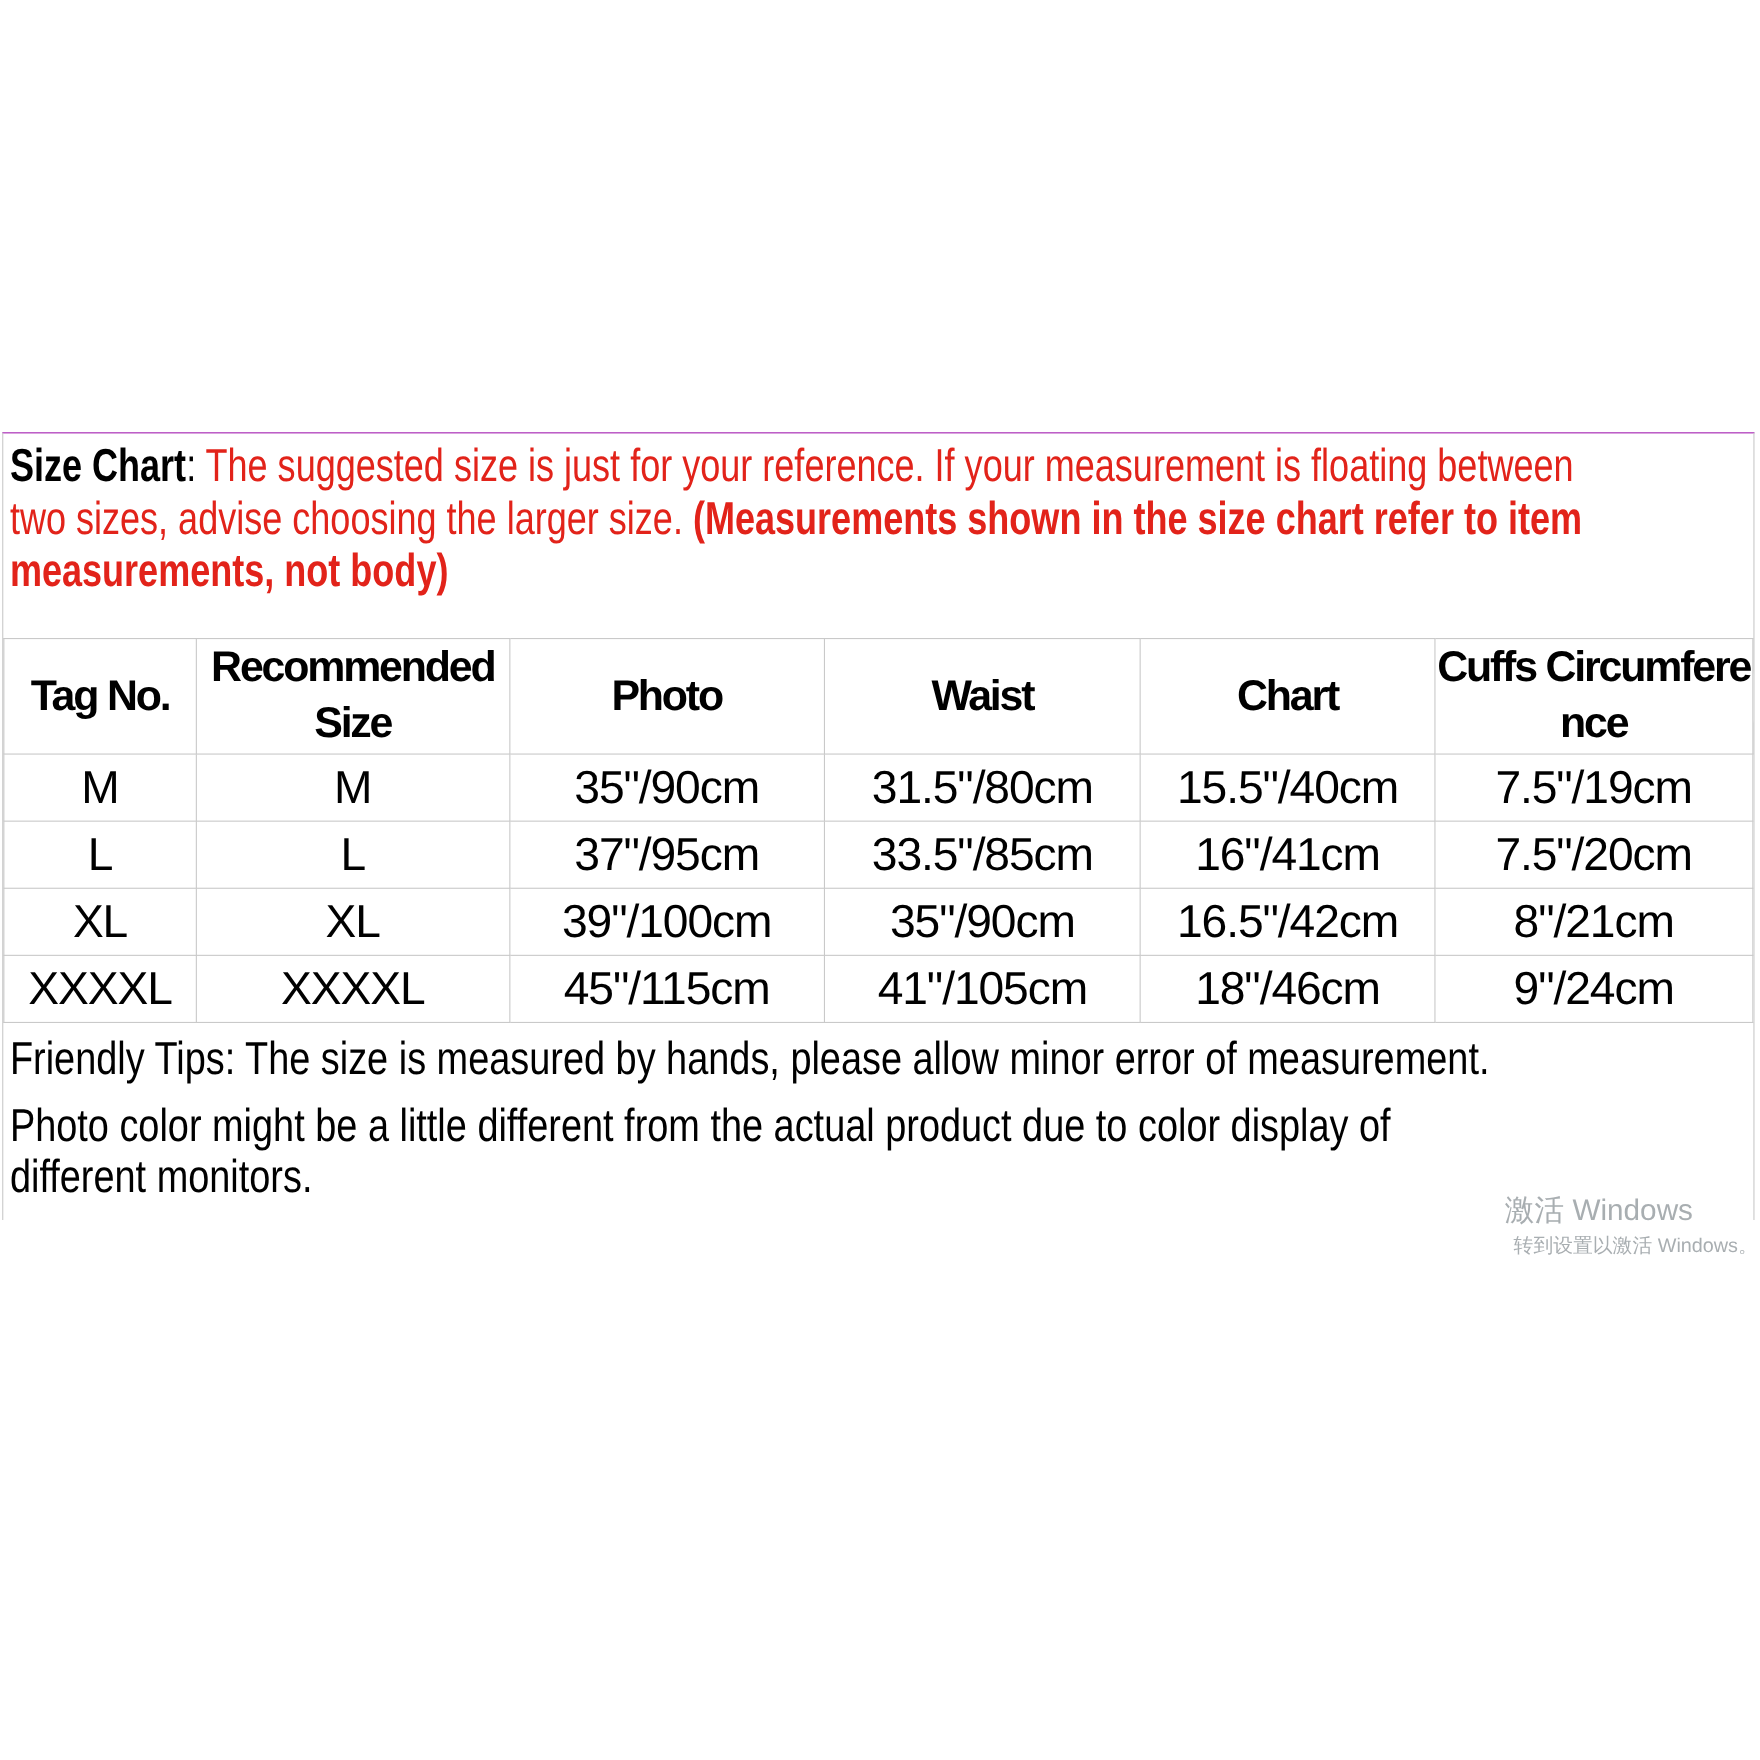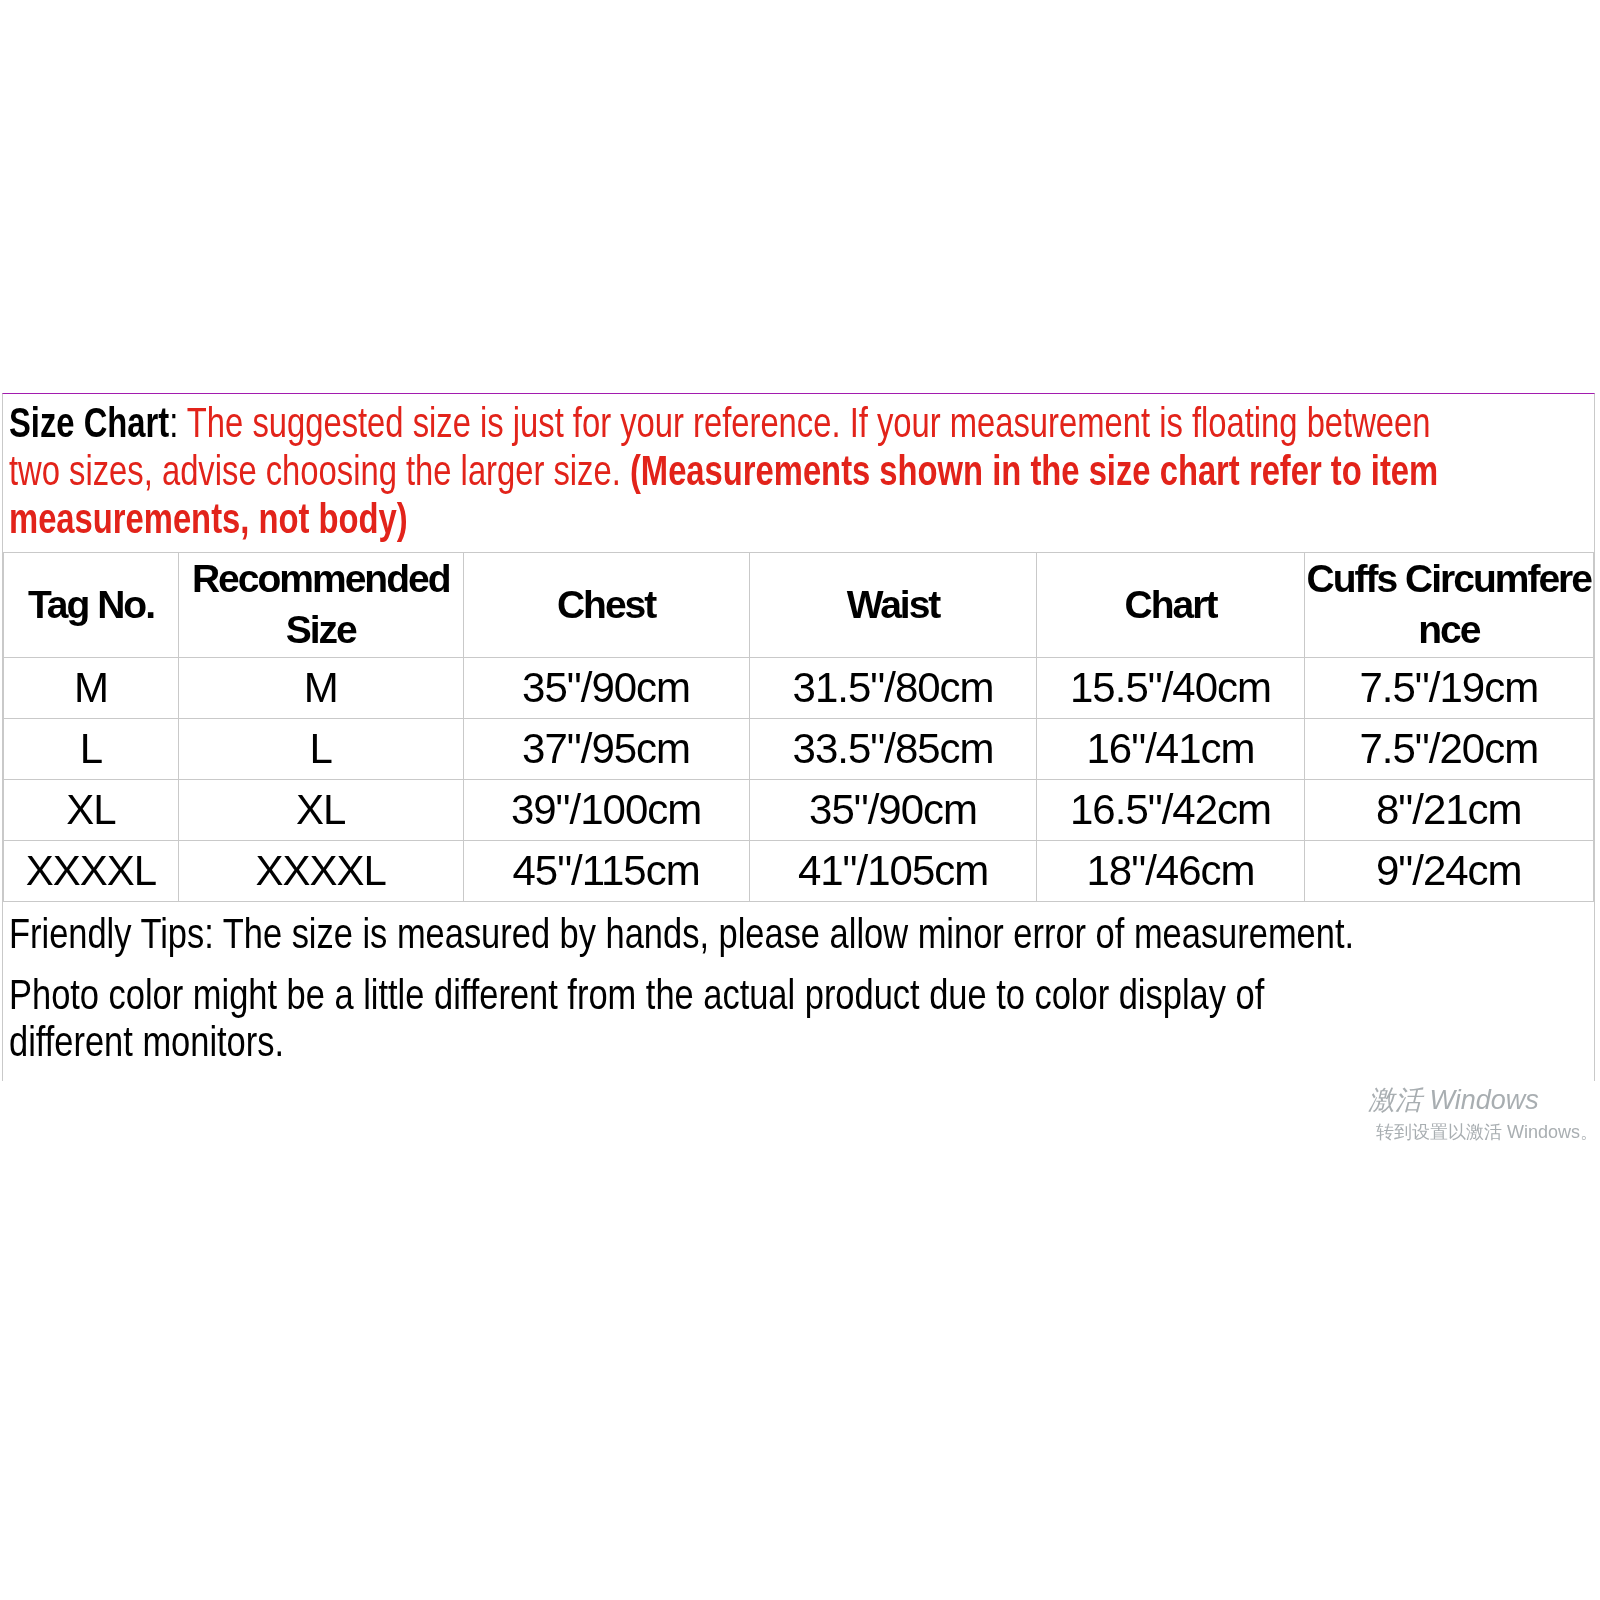--- a/index.html
+++ b/index.html
@@ -12,31 +12,31 @@
     border-top:1px solid #a21caf;border-left:1px solid #c9c9c9;border-right:1px solid #c9c9c9;
   }
   
   .intro{padding:5px 0 9px 6px;font-size:42px;line-height:48px;overflow:hidden;}
   .intro .line{white-space:nowrap;transform:scaleX(0.78);transform-origin:0 50%;}
   .seg-bold-black{font-weight:bold;color:#000;}
   .seg-black{color:#000;}
   .seg-red{color:#e2231a;}
   .seg-bold-red{color:#e2231a;font-weight:bold;}
   
-  table{width:100%;border-collapse:collapse;table-layout:fixed;}
+  table{width:100%;border-collapse:collapse;table-layout:fixed;margin-top:28px;}
   th,td{border:1px solid #c9c9c9;text-align:center;vertical-align:middle;padding:0;background:#fff;}
   th{font-size:39px;font-weight:bold;height:104px;line-height:1.3;letter-spacing:-2px;overflow-wrap:break-word;}
   th.break{word-break:break-all;border-radius:32px;}
   td{font-size:42px;font-weight:normal;height:60px;letter-spacing:-1px;}
   
   .tips{padding:8px 0 16px 6px;font-weight:normal;font-size:42px;overflow:hidden;}
   .tips .tline{white-space:nowrap;transform:scaleX(0.82);transform-origin:0 50%;line-height:47px;}
   .tips .tline.first{margin-bottom:13px;line-height:48px;}
   
-  .wm1{position:absolute;left:1368px;top:1082px;font-size:27px;color:#9aa0a4;opacity:.85;white-space:nowrap;font-style:italic;}
+  .wm1{position:absolute;left:1368px;top:1082px;font-size:27px;color:#9aa0a4;opacity:.85;white-space:nowrap;}
   .wm2{position:absolute;left:1376px;top:1120px;font-size:18px;color:#9aa0a4;opacity:.85;white-space:nowrap;}
 </style>
 </head>
 <body>
 
 <div class="content">
 
   <div class="intro">
     <div class="line"><span class="seg-bold-black">Size Chart</span><span class="seg-black">: </span><span class="seg-red">The suggested size is just for your reference. If your measurement is floating between</span></div>
     <div class="line"><span class="seg-red">two sizes, advise choosing the larger size. </span><span class="seg-bold-red">(Measurements shown in the size chart refer to item</span></div>
@@ -49,21 +49,21 @@
         <col style="width:17.9%">
         <col style="width:18.0%">
       <col style="width:18.1%">
         <col style="width:16.8%">
         <col style="width:18.2%">
     </colgroup>
     <thead>
       <tr>
         <th>Tag No.</th>
         <th>Recommended Size</th>
-        <th>Chest</th>
+        <th>Photo</th>
         <th>Waist</th>
         <th>Chart</th>
         <th class="break">Cuffs Circumference</th>
       </tr>
     </thead>
     <tbody>
       <tr>
         <td>M</td>
         <td>M</td>
         <td>35"/90cm</td>

